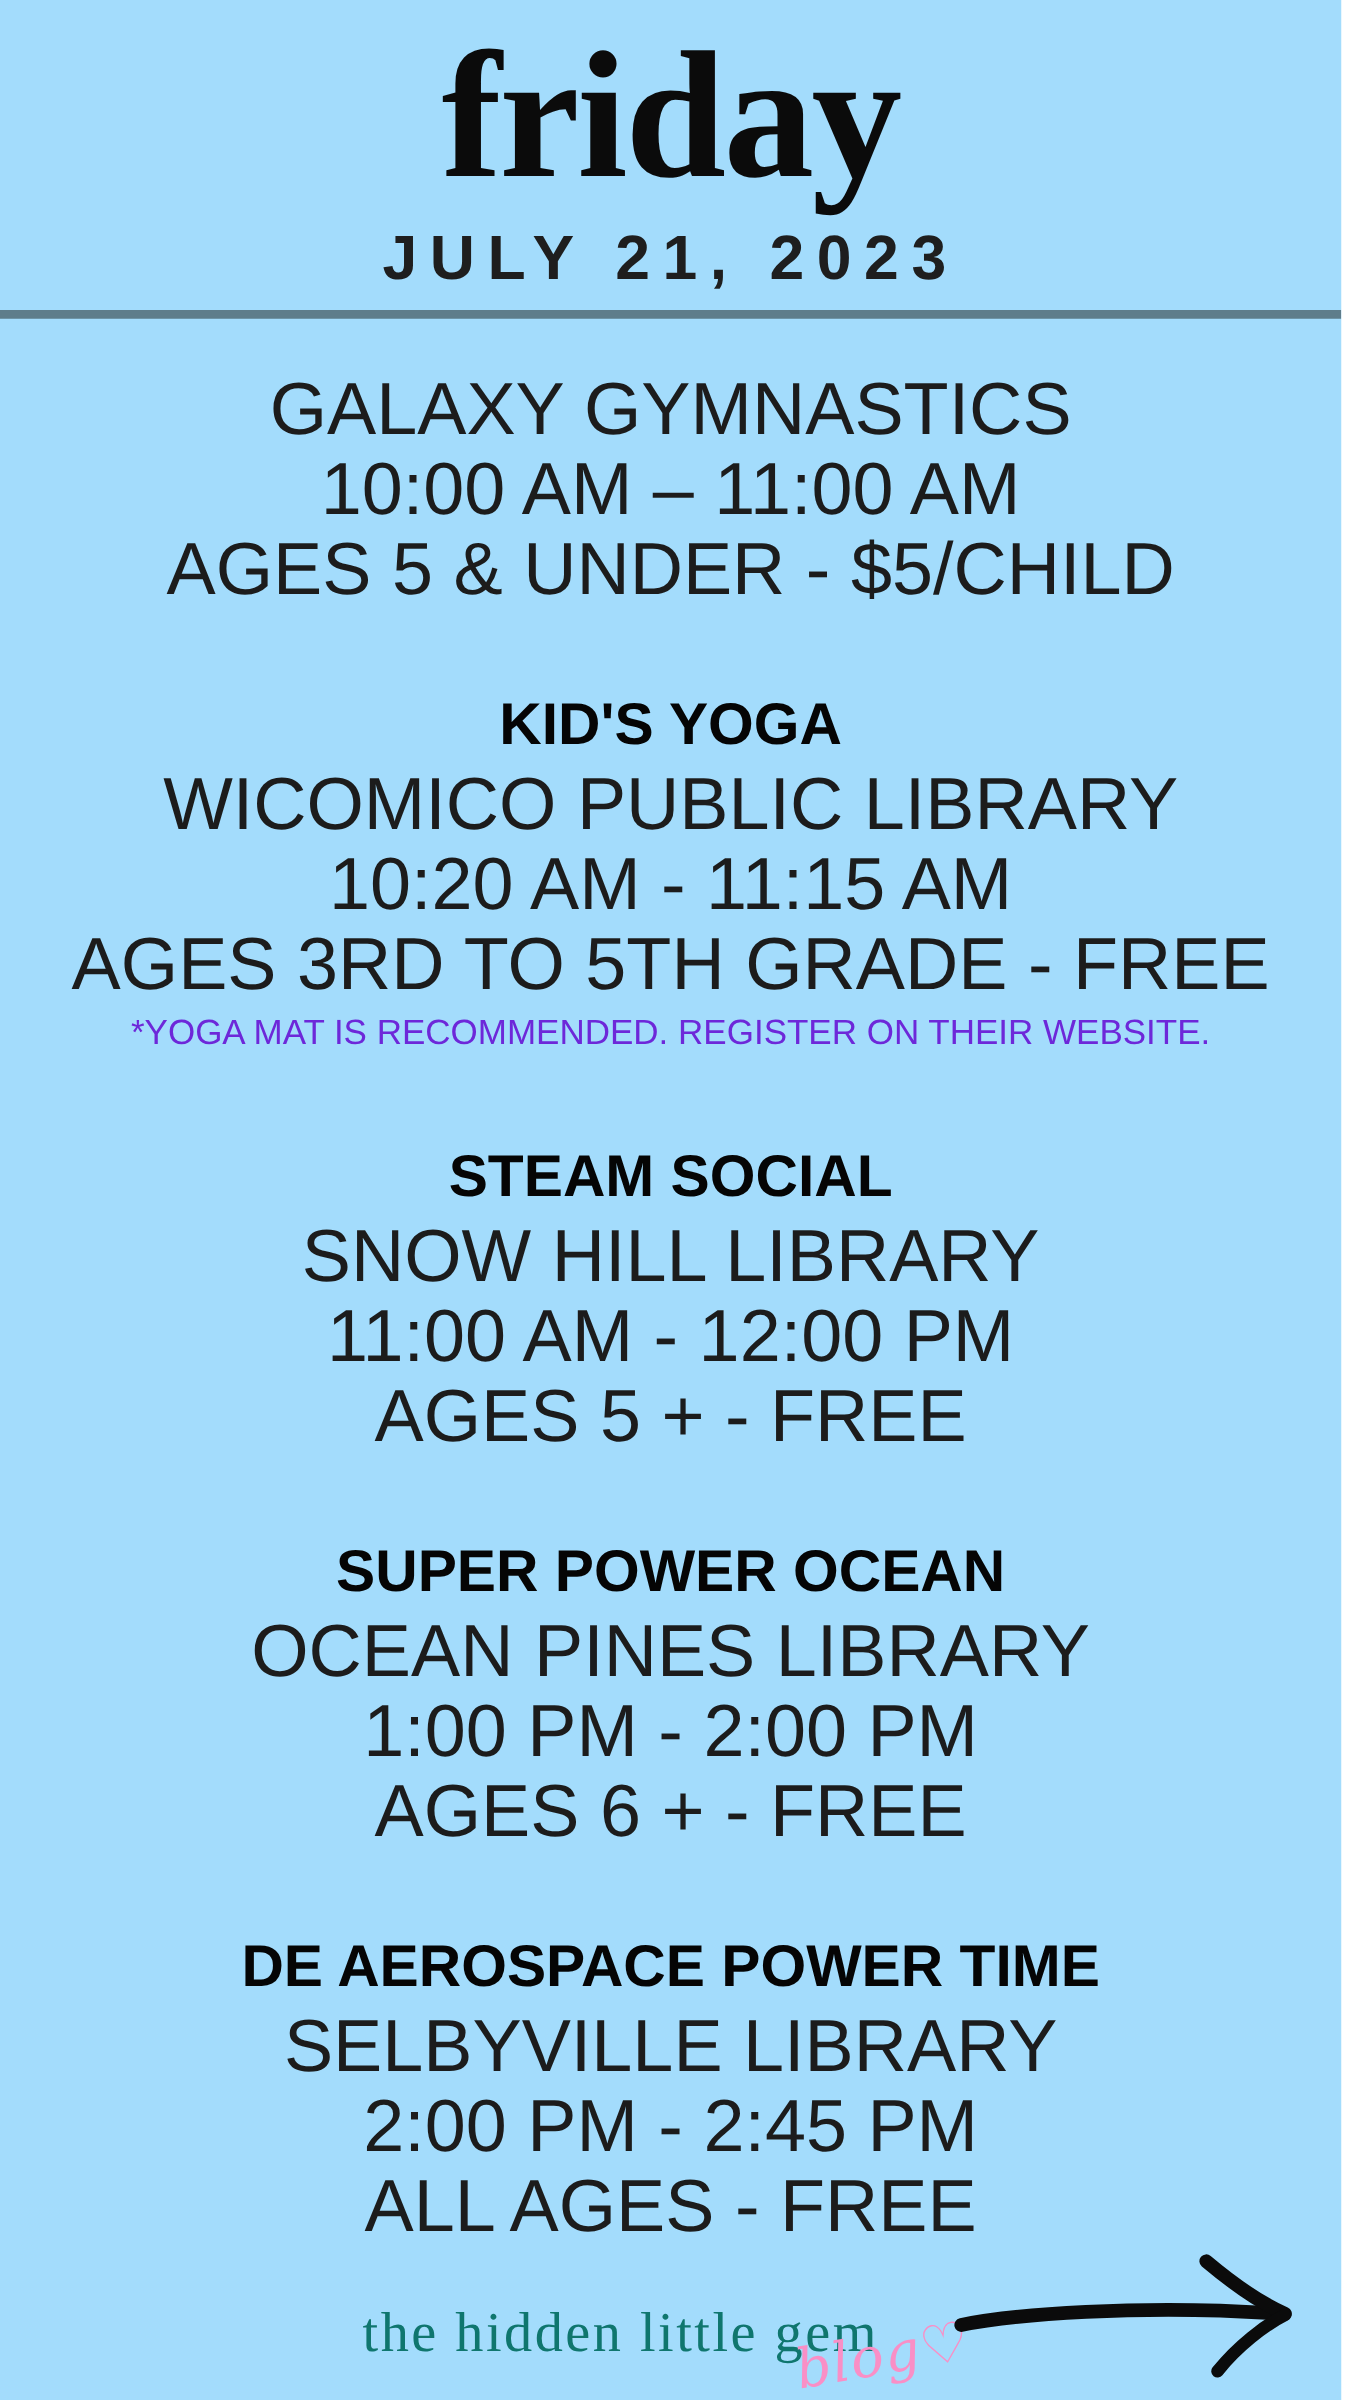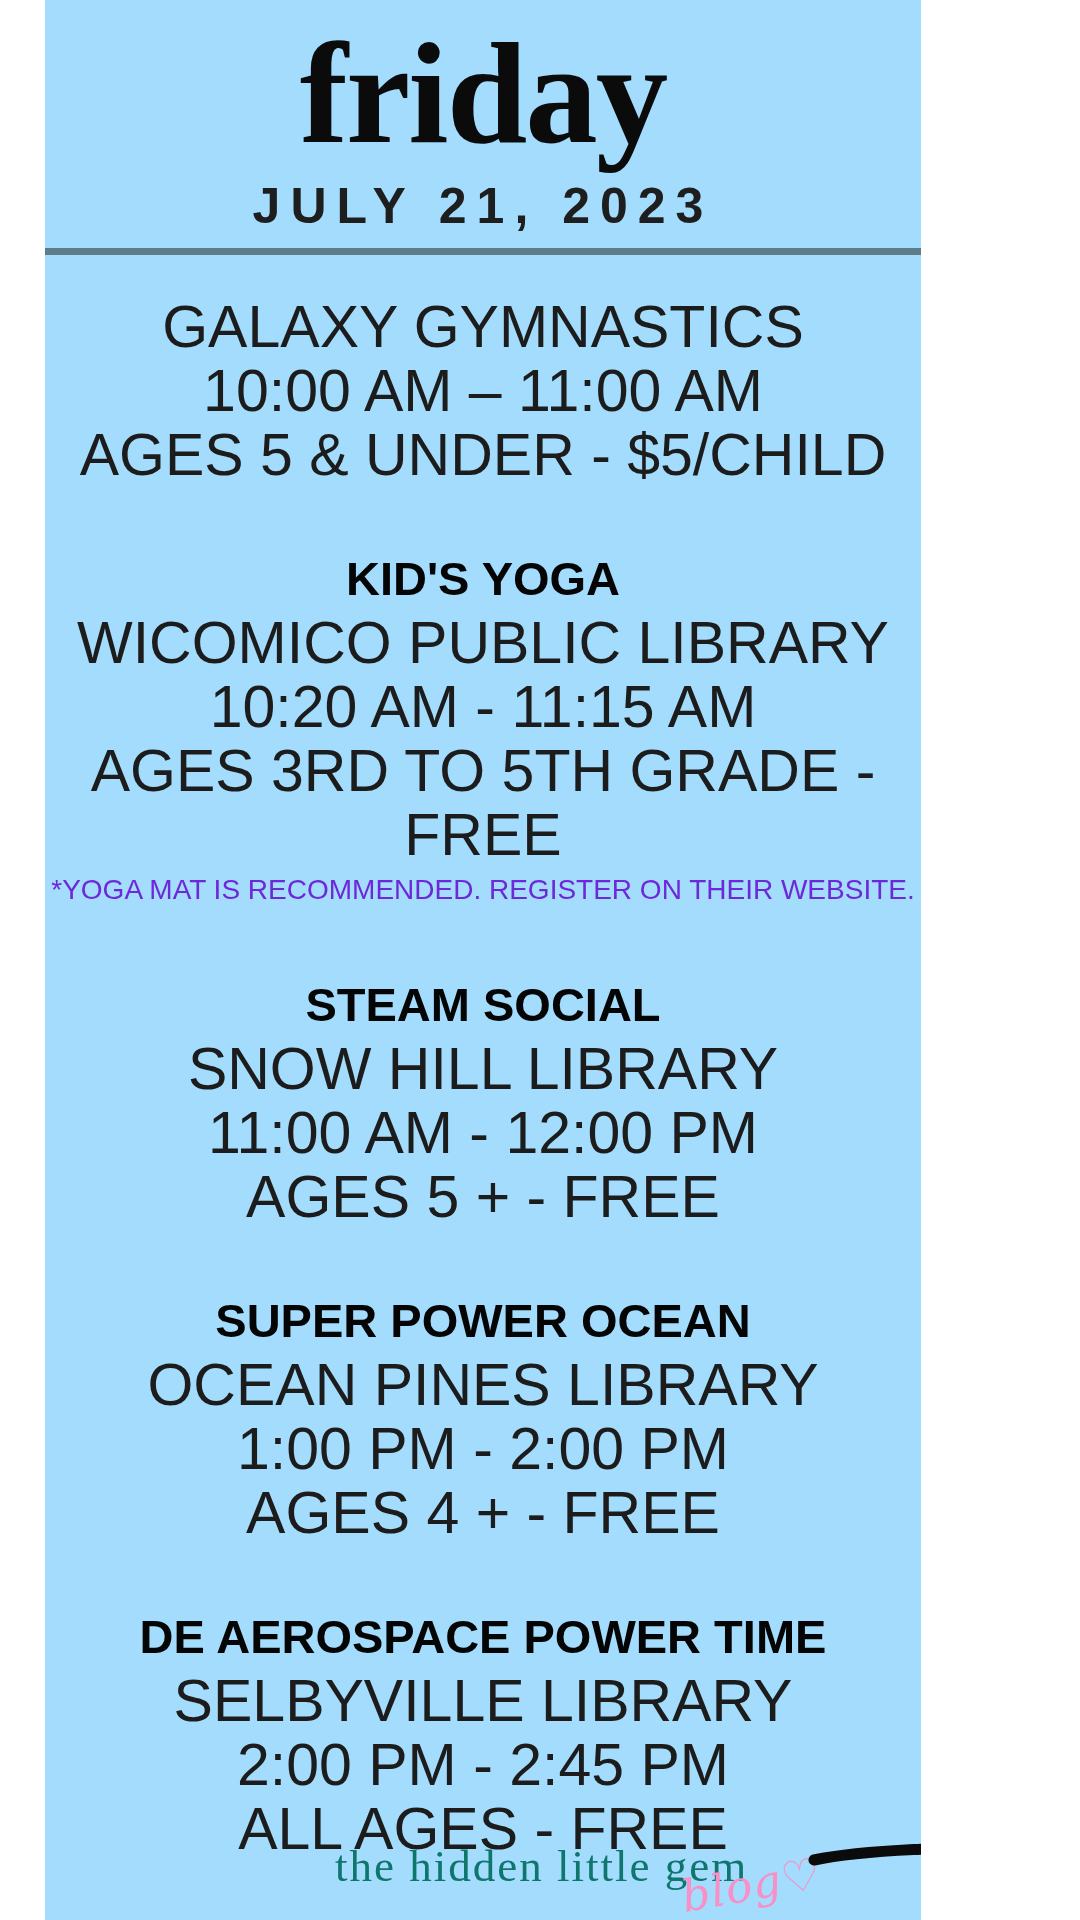--- a/index.html
+++ b/index.html
@@ -1,23 +1,22 @@
 <!DOCTYPE html>
 <html style="--bg: #a3dcfc; --divider: #5e7d8b; --accent: #f98fc6;"><head>
 <meta charset="utf-8">
 <style>
   html,body{margin:0;padding:0;}
   .page{
     position:relative;
-    width:876px;height:1920px;
+    width:1073px;height:1920px;
     background:var(--bg,#a3dcfc);
     overflow:hidden;
     font-family:"Liberation Sans",sans-serif;
     color:#1a1a1a;
-    margin-left:45px;
   }
   .header{text-align:center;}
   .day-title{
     margin:0;
     padding-top:18px;
     font-family:"Liberation Serif",serif;
     font-weight:600;
     font-size:145px;
     line-height:150px;
     color:#0b0b0b;
@@ -109,21 +108,21 @@
       <div class="event-title">STEAM SOCIAL</div>
       <div class="event-line">SNOW HILL LIBRARY</div>
       <div class="event-line">11:00 AM - 12:00 PM</div>
       <div class="event-line">AGES 5 + - FREE</div>
     </section>
 
     <section class="event">
       <div class="event-title">SUPER POWER OCEAN</div>
       <div class="event-line">OCEAN PINES LIBRARY</div>
       <div class="event-line">1:00 PM - 2:00 PM</div>
-      <div class="event-line">AGES 4 + - FREE</div>
+      <div class="event-line">AGES 6 + - FREE</div>
     </section>
 
     <section class="event">
       <div class="event-title">DE AEROSPACE POWER TIME</div>
       <div class="event-line">SELBYVILLE LIBRARY</div>
       <div class="event-line">2:00 PM - 2:45 PM</div>
       <div class="event-line">ALL AGES - FREE</div>
     </section>
 
   </div>

